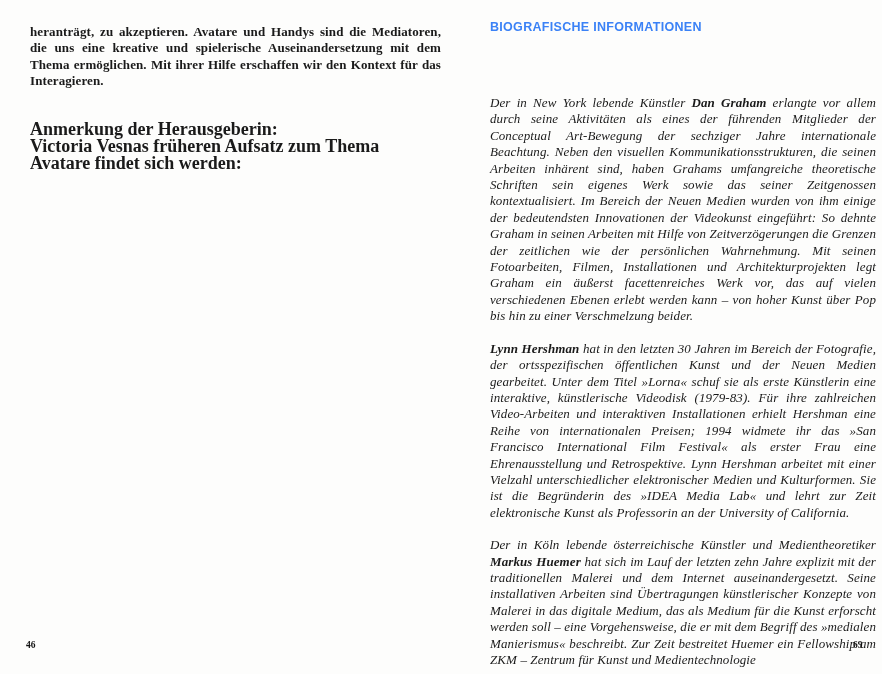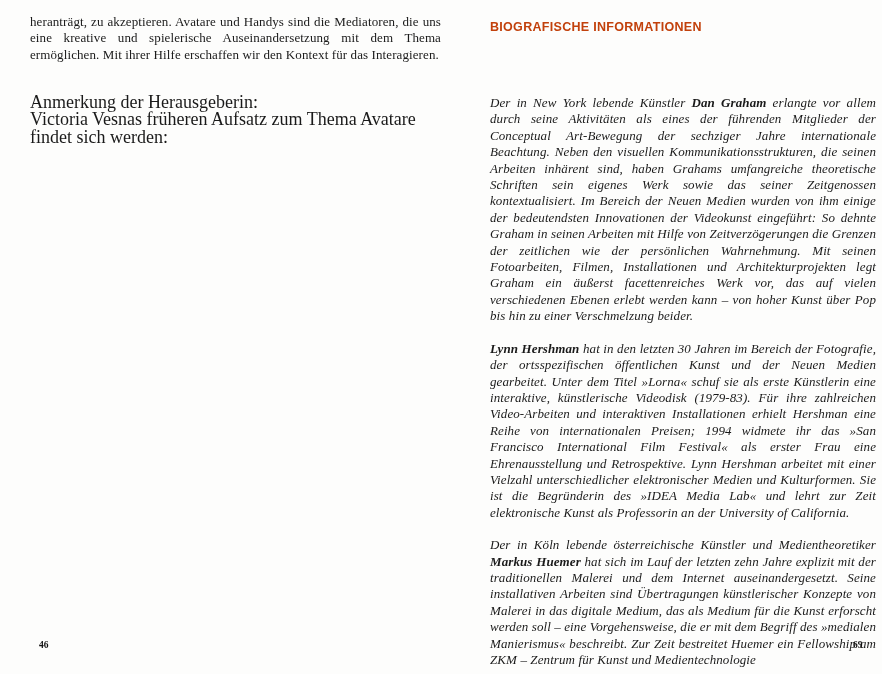--- a/index.html
+++ b/index.html
@@ -7,54 +7,54 @@
   body {
     background:#fdfdfc;
     color:#1a1a1a;
     font-family:"Liberation Serif", serif;
     position:relative;
     overflow:hidden;
   }
   .spread { position:absolute; inset:0; background:#fdfdfc; }
 
   
-  .col-left { position:absolute; left:30px; top:14px; width:411px; }
+  .col-left { position:absolute; left:30px; top:24px; width:411px;font-weight:bold; }
   .body-par {
     font-size:13px;
     line-height:16.4px;
     text-align:justify;
     letter-spacing:0.1px;
   }
   .note-block { margin-top:31px; font-size:18px; line-height:17.2px; text-align:left; }
   .note-url { font-style:italic; letter-spacing:0.1px; }
 
   
   .col-right { position:absolute; left:490px; top:20px; width:386px; }
   .section-heading {
     font-family:"Liberation Sans", sans-serif;
     font-weight:700;
     font-size:12.5px;
     letter-spacing:0.3px;
-    color:#c2410c;
+    color:#3b82f6;
   }
   .bio { font-size:13px; line-height:16.4px; text-align:justify; letter-spacing:0.1px;font-style:italic; }
   .bio.first { margin-top:61px; }
   .bio + .bio { margin-top:16px; }
   .artist-name { font-weight:700; }
 
   
   .folio {
     position:absolute;
     top:640px;
     font-size:9.5px;
     font-weight:700;
     font-family:"Liberation Serif", serif;
     color:#111;
   }
-  .folio-left { left:39px; }
+  .folio-left { left:26px; }
   .folio-right { left:853px; }
 </style>
 </head>
 <body>
 
 <div class="spread">
 
   <div class="col-left">
     <p class="body-par">heranträgt, zu akzeptieren. Avatare und Handys sind die Mediatoren, die uns eine kreative und spielerische Auseinandersetzung mit dem Thema ermöglichen. Mit ihrer Hilfe erschaffen wir den Kontext für das Interagieren.</p>
 

